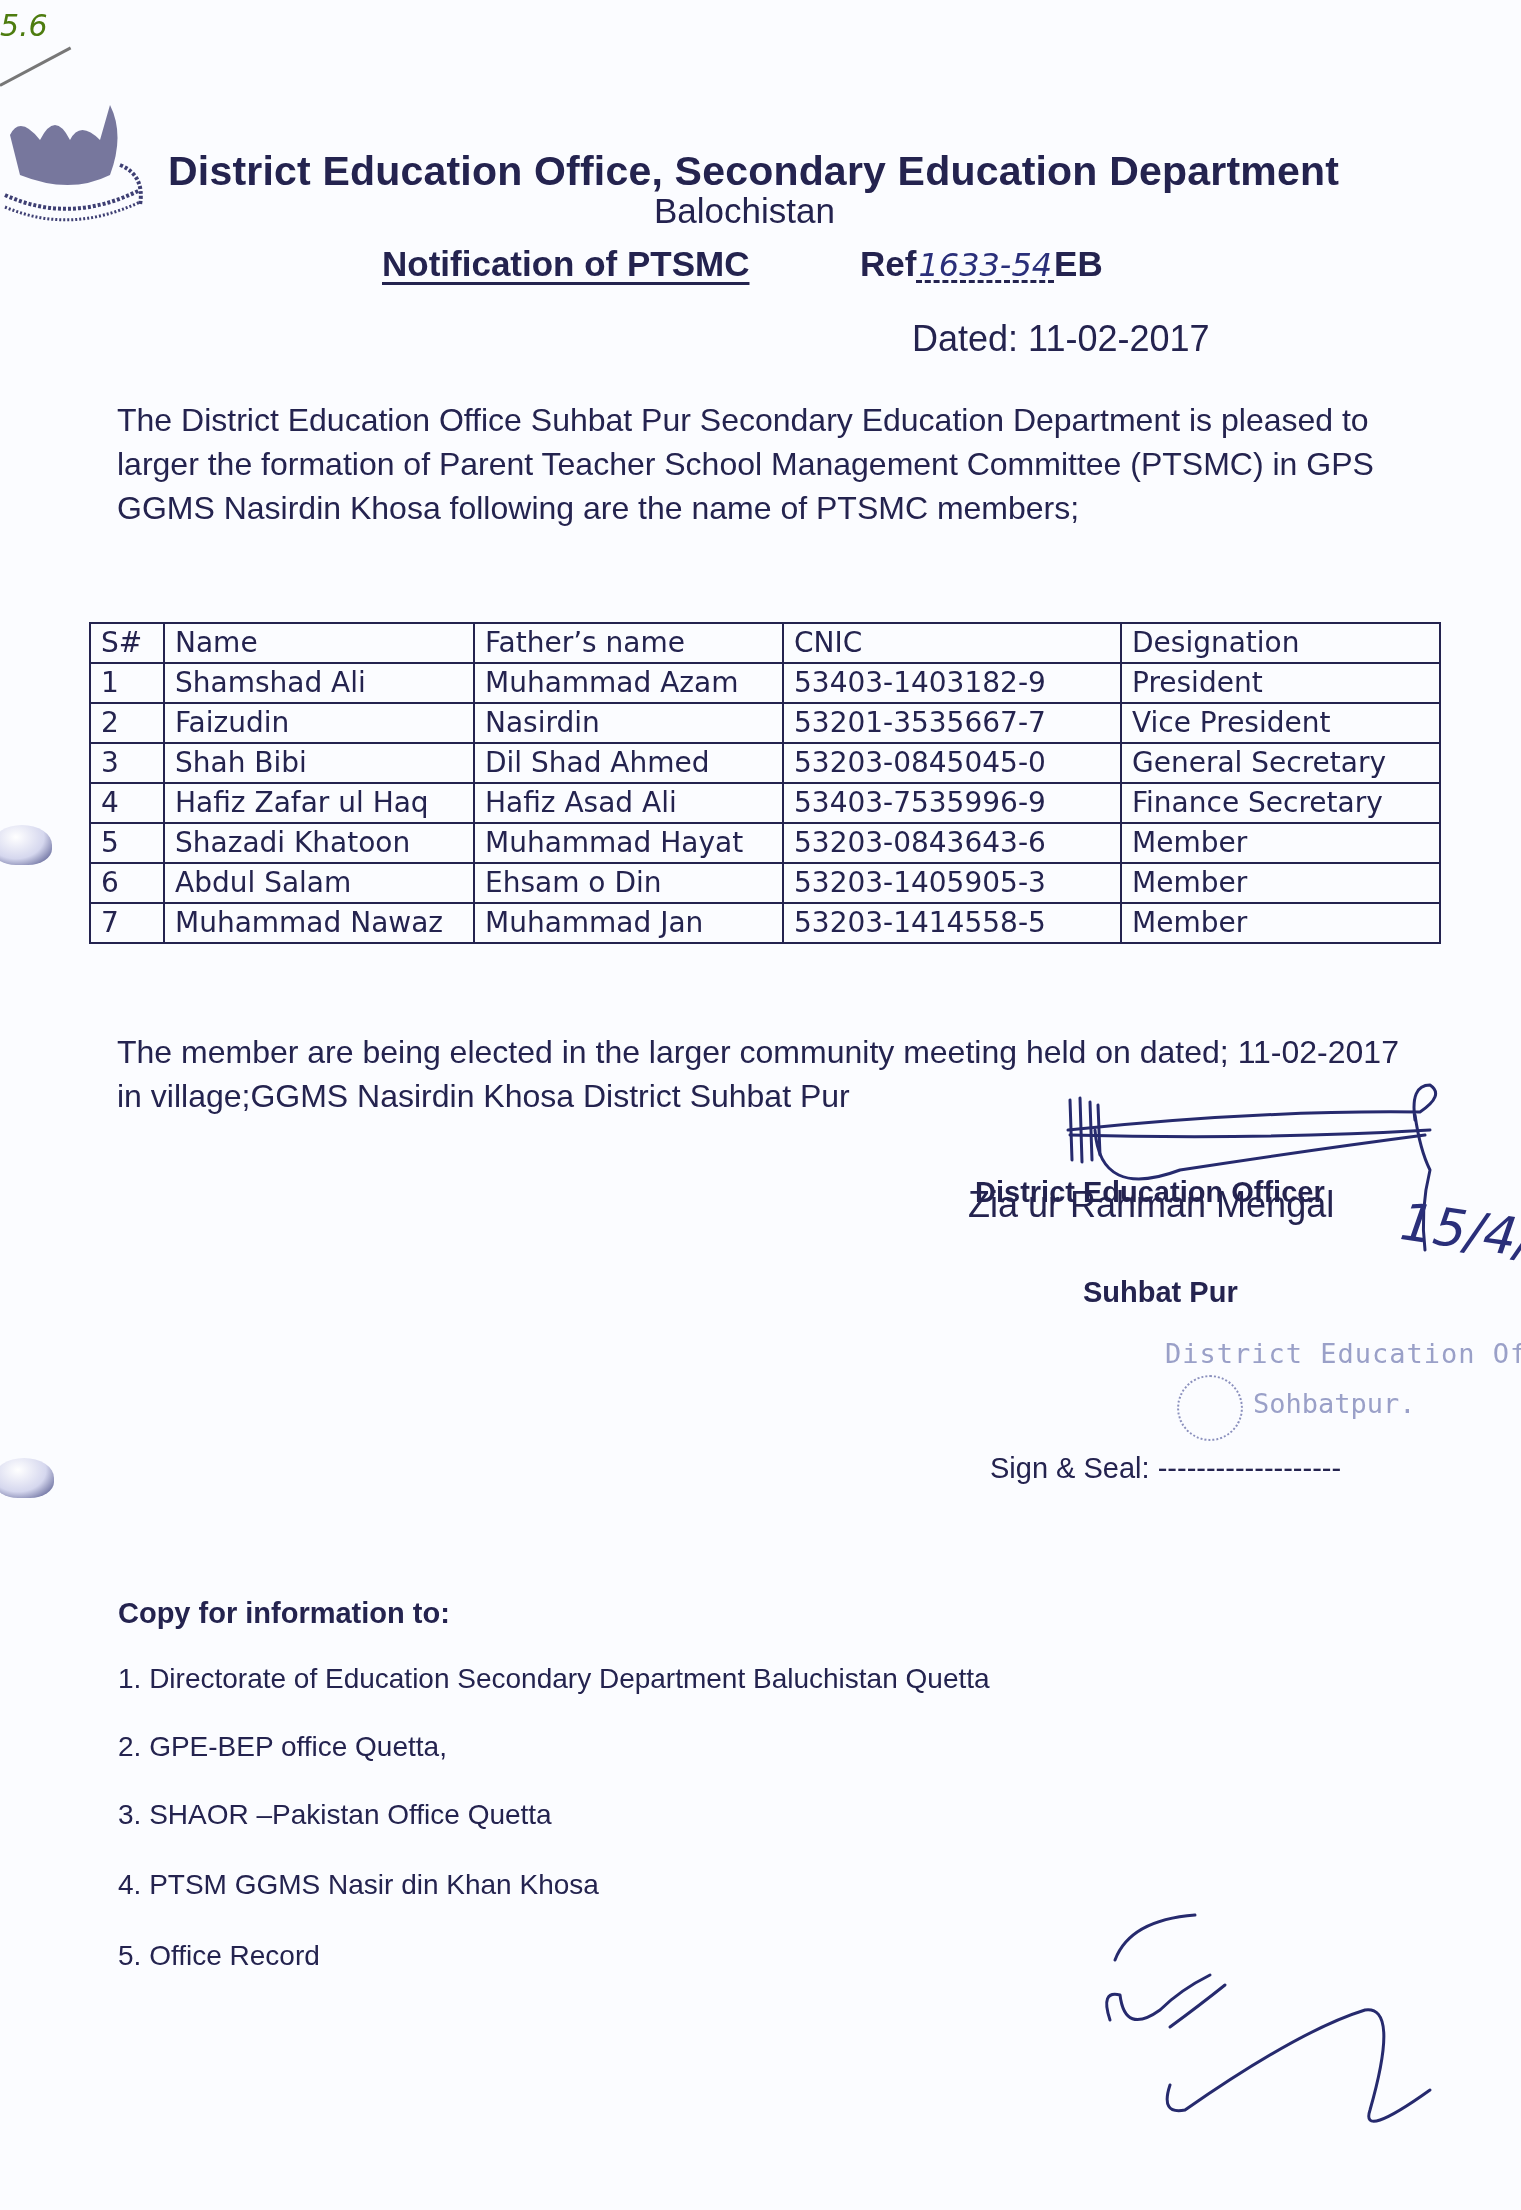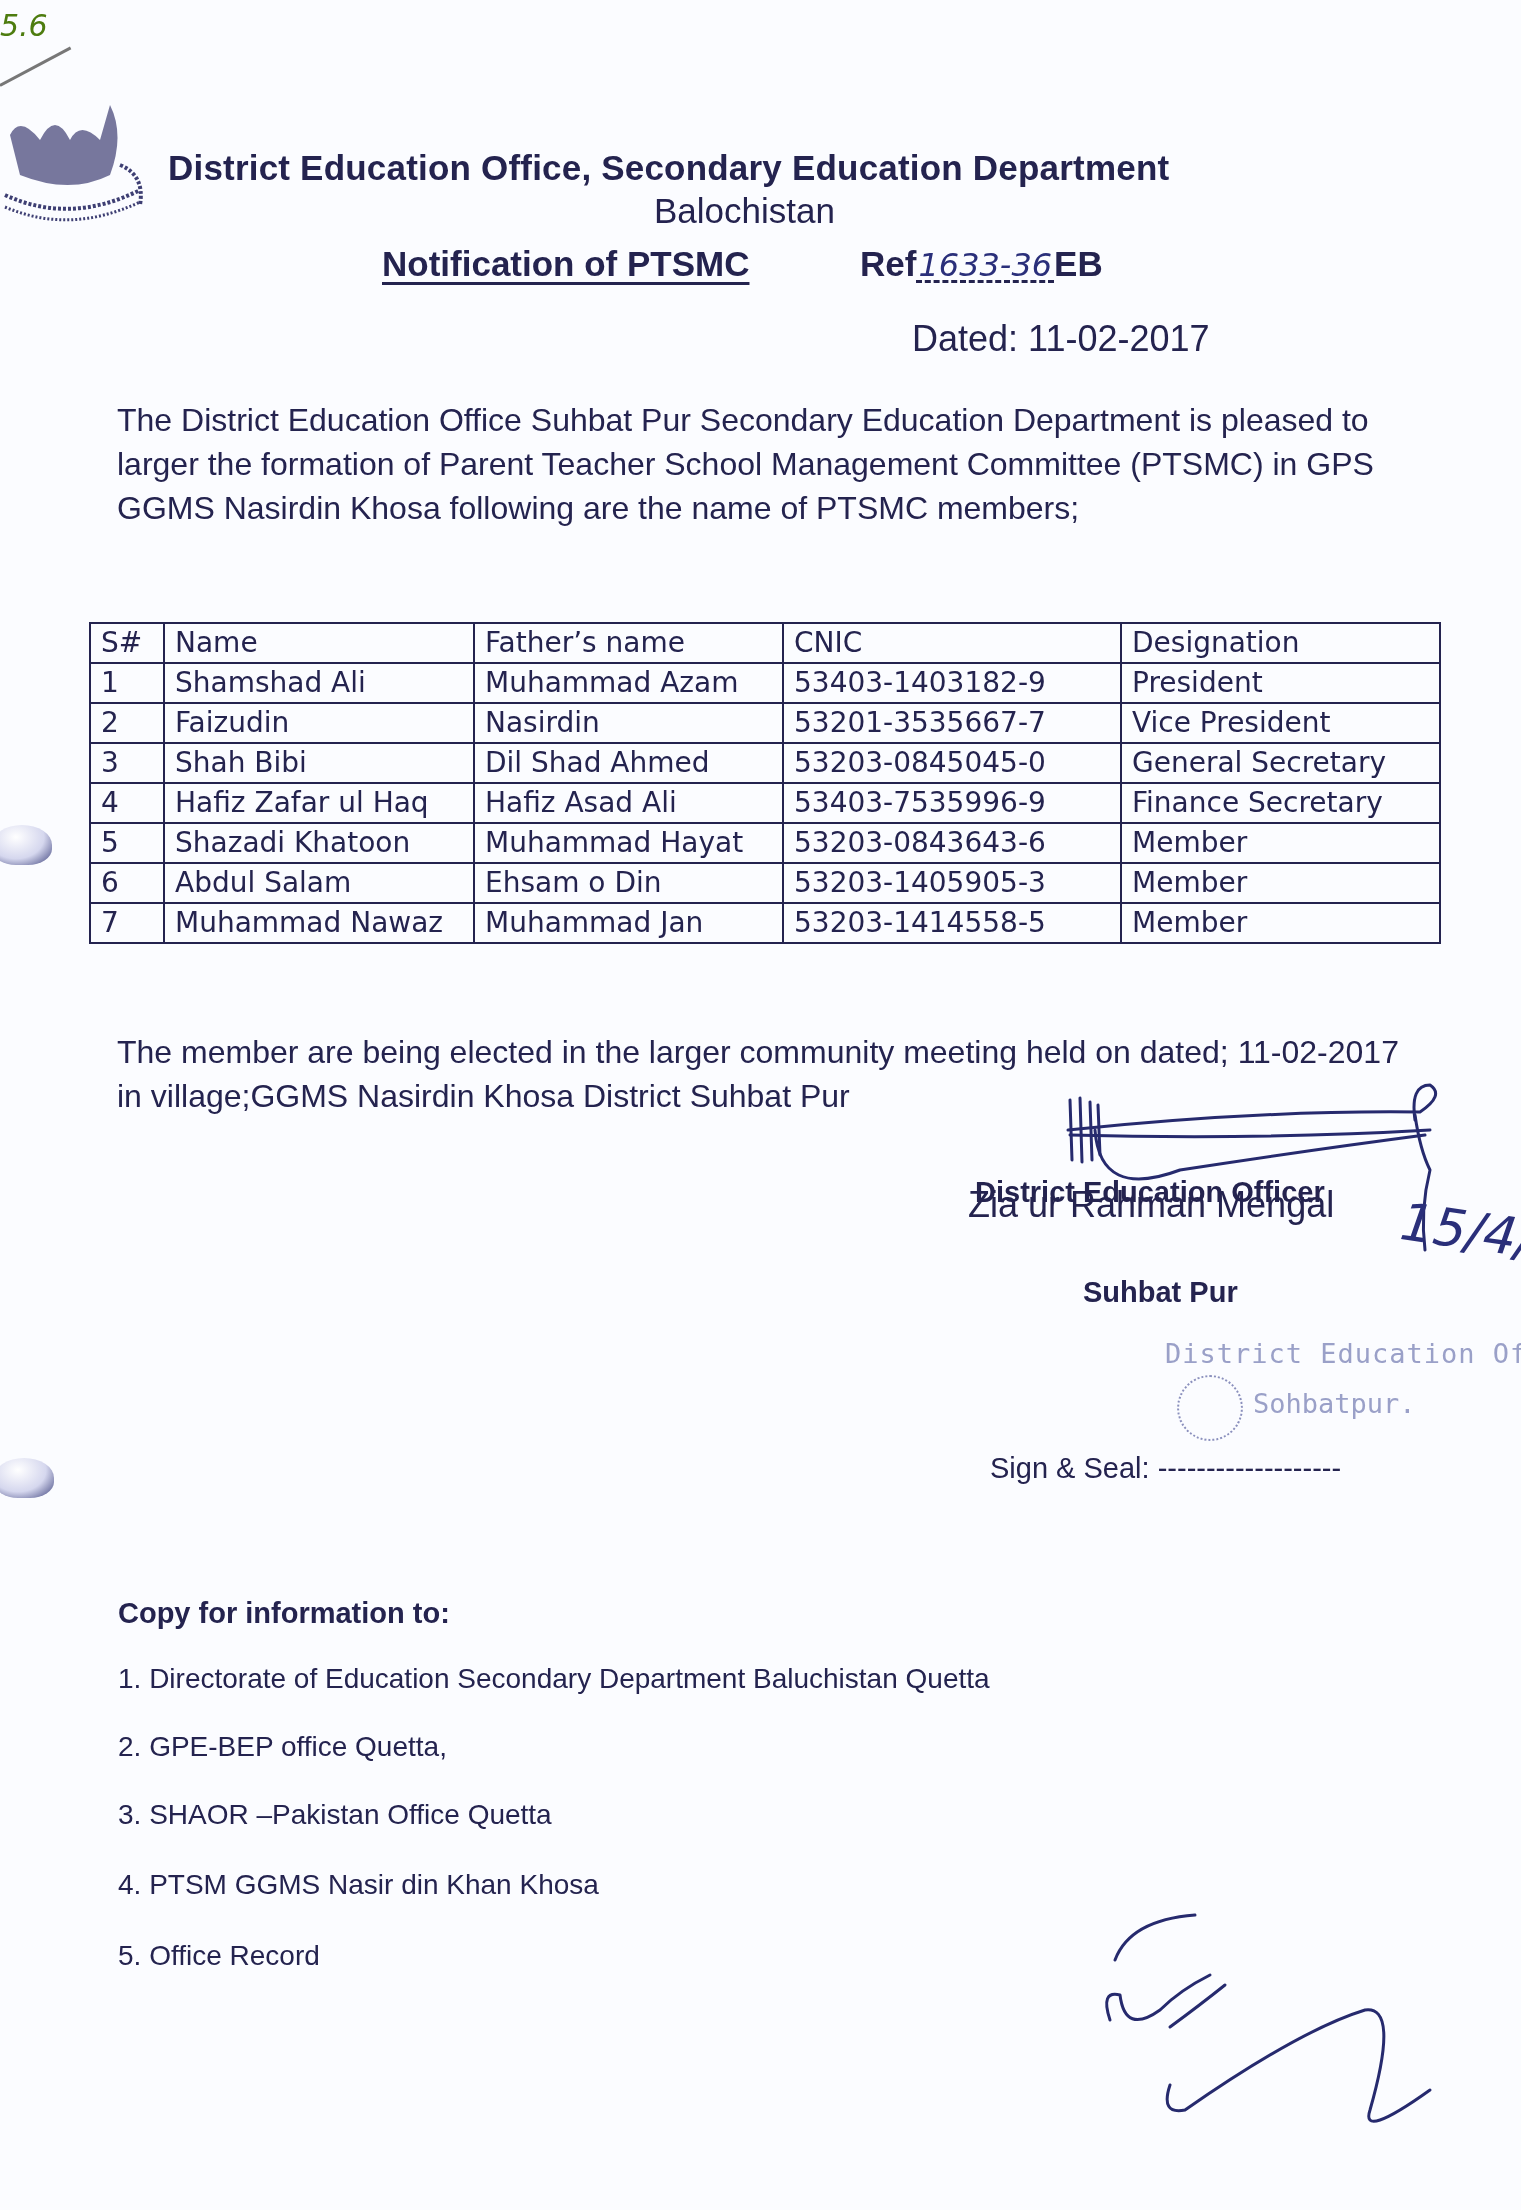--- a/index.html
+++ b/index.html
@@ -7,21 +7,21 @@
     width:1521px; height:2210px; position:relative; overflow:hidden;
     background:#fbfcff;
     color:#24234f;
     font-family:"Liberation Sans", sans-serif;
   }
   .abs { position:absolute; }
   .ink { color:#24234f; }
   .hand { color:#2a2f7a; font-family:"DejaVu Sans", sans-serif; font-style:italic; }
 
   
-  .title1 { left:168px; top:148px; font-size:35px; font-weight:bold; letter-spacing:0.2px; white-space:nowrap; }
+  .title1 { left:168px; top:148px; font-size:41px; font-weight:bold; letter-spacing:0.2px; white-space:nowrap; }
   .title2 { left:654px; top:191px; font-size:35px; font-weight:normal; white-space:nowrap; }
   .notif { left:382px; top:244px; font-size:35px; font-weight:bold; white-space:nowrap;
            text-decoration:underline; text-decoration-thickness:3px; text-underline-offset:6px; }
   .ref { left:860px; top:244px; font-size:35px; font-weight:bold; white-space:nowrap; }
   .ref .refnum { display:inline-block; border-bottom:3px dashed #24234f; padding:0 2px; line-height:30px;
                  font-family:"DejaVu Sans", sans-serif; font-style:italic; font-weight:normal; color:#2a2f7a; font-size:32px; }
   .dated { left:912px; top:318px; font-size:36px; white-space:nowrap; }
 
   .para { left:117px; top:398px; width:1300px; font-size:32px; line-height:44px; }
   .para2 { left:117px; top:1030px; width:1300px; font-size:32px; line-height:44px; }
@@ -67,21 +67,21 @@
   <path d="M10 40 Q20 20 40 45 Q55 15 70 45 Q80 25 100 45 L110 10 Q125 40 110 80 Q70 100 20 80 Z" fill="#3e3f73" opacity="0.7"></path>
   <path d="M5 100 Q70 130 140 95" stroke="#3e3f73" stroke-width="4" fill="none" stroke-dasharray="3 2"></path>
   <path d="M5 112 Q70 140 140 107" stroke="#3e3f73" stroke-width="3" fill="none" stroke-dasharray="2 2"></path>
   <path d="M120 70 Q145 80 140 110" stroke="#3e3f73" stroke-width="4" fill="none" stroke-dasharray="3 2"></path>
 </svg>
 
 <div class="abs title1 ink">District Education Office, Secondary Education Department</div>
 <div class="abs title2 ink">Balochistan</div>
 <div class="abs notif ink">Notification of PTSMC</div>
 <div class="abs ref ink">
-  <span>Ref</span><span class="refnum">1633-36</span><span>EB</span>
+  <span>Ref</span><span class="refnum">1633-54</span><span>EB</span>
 </div>
 <div class="abs dated ink">Dated: 11-02-2017</div>
 
 <div class="abs para ink">The District Education Office Suhbat Pur Secondary Education Department is pleased to larger the formation of Parent Teacher School Management Committee (PTSMC) in GPS GGMS  Nasirdin Khosa following are the name of PTSMC members;</div>
 
 <table class="members ink">
   <thead>
     <tr>
       <th class="c0">S#</th>
       <th class="c1">Name</th>

